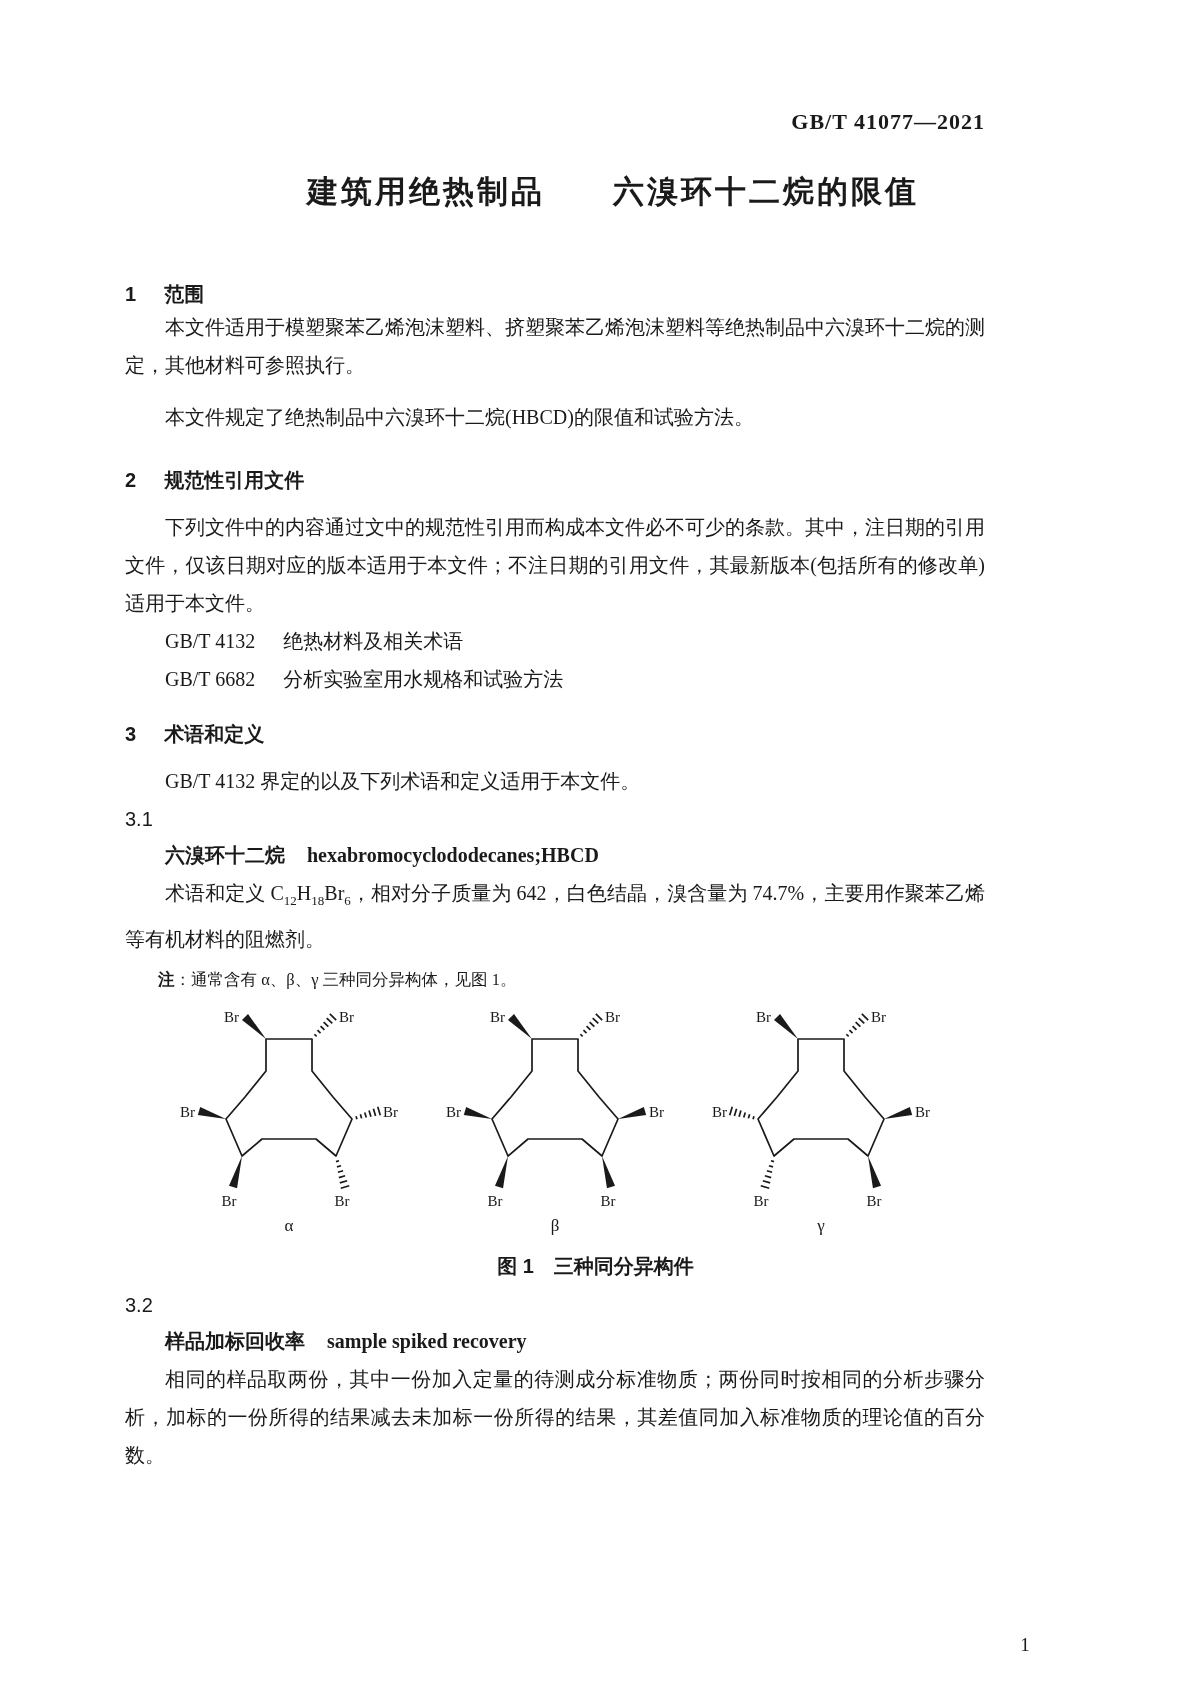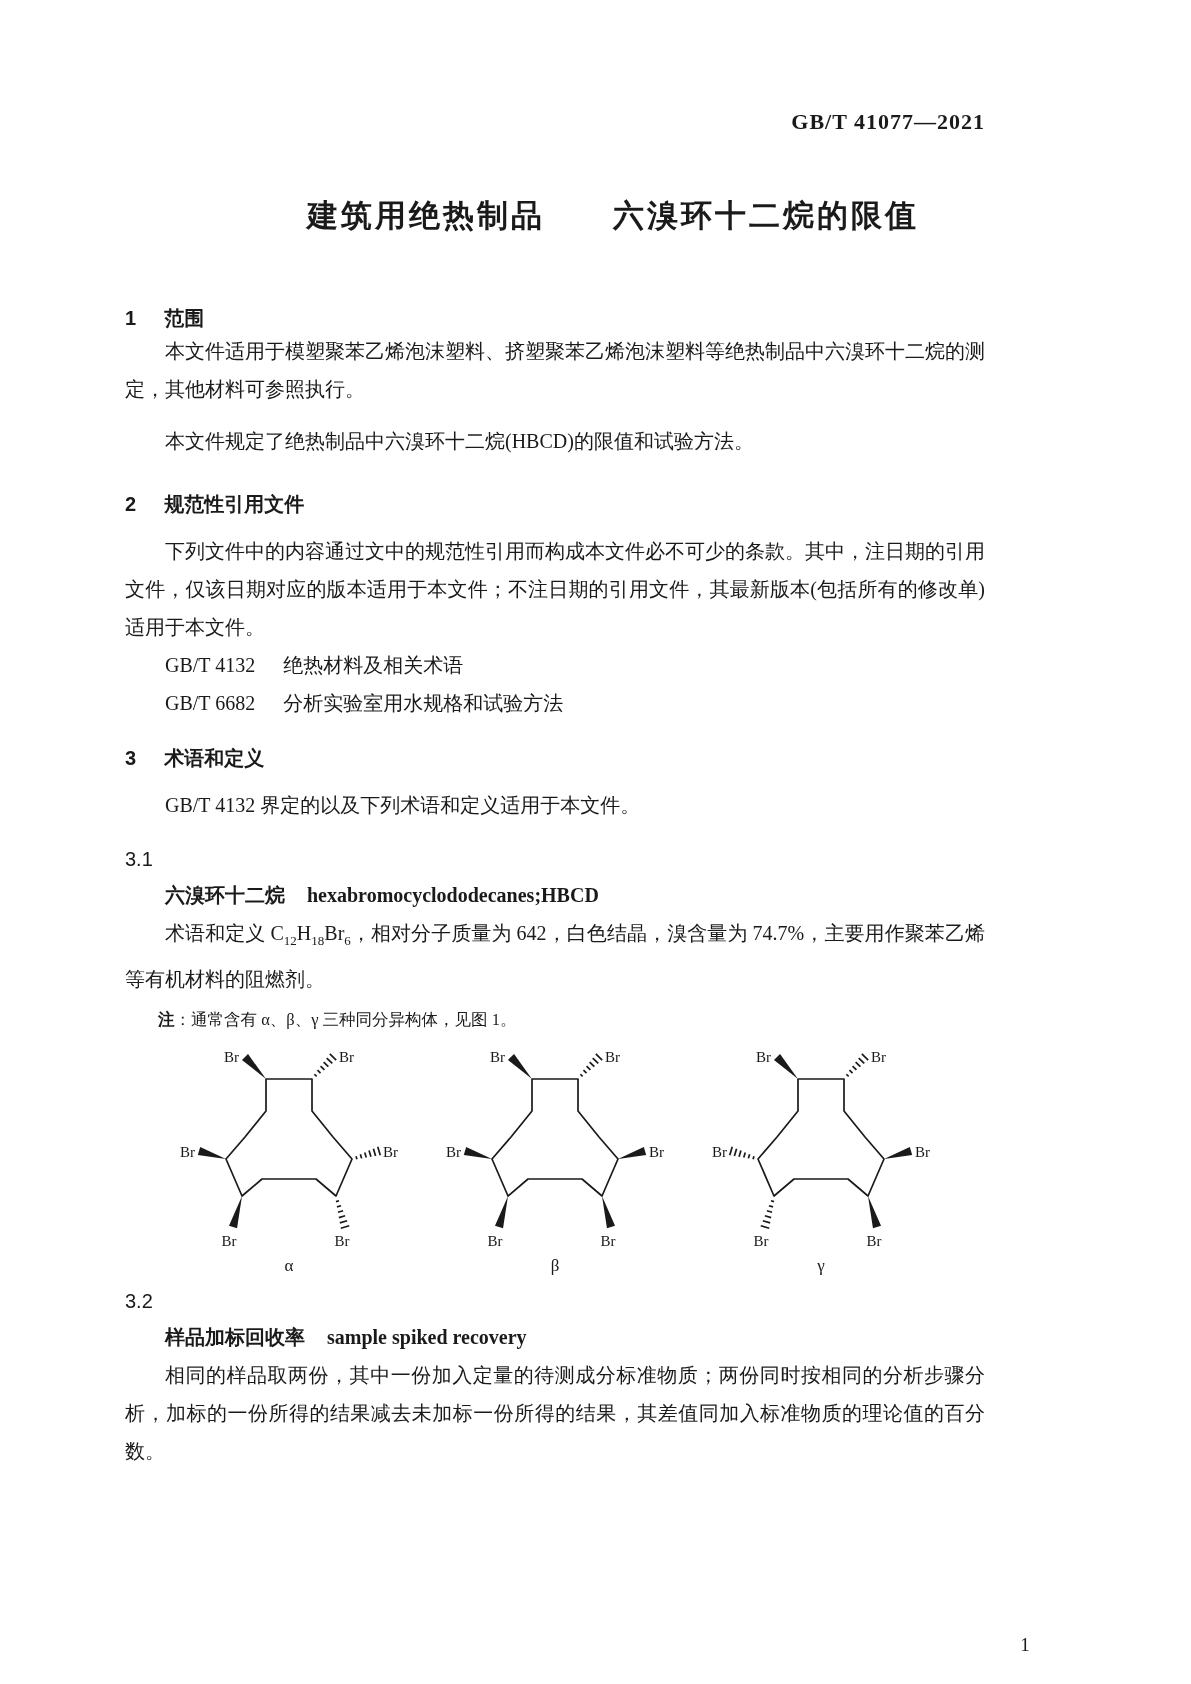--- a/index.html
+++ b/index.html
@@ -15,21 +15,21 @@
 
   .doc-code {
     margin-top:108px;
     text-align:right;
     font-size:22px; font-weight:bold;
     letter-spacing:1px;
     line-height:28px;
     font-family:"Liberation Serif","DejaVu Serif",serif;
   }
   .doc-title {
-    margin-top:56px; margin-left:-125px;
+    margin-top:32px; margin-left:-125px;
     width:1191px;
     text-align:center;
     font-size:31px; font-weight:bold;
     letter-spacing:3px;
     line-height:48px;
     font-family:"Liberation Sans","DejaVu Sans",sans-serif;
     padding-left:35px;
   }
 
   h2.sec {
@@ -49,21 +49,21 @@
   }
   p.first-p { margin-top:14px; }
 
   .ref-line {
     font-size:20px; line-height:38px;
     padding-left:2em;
   }
   .ref-line .ref-title { margin-left:1.4em; }
 
   .sub-num {
-    margin-top:20px;
+    margin-top:4px;
     font-size:20px; line-height:30px;
     font-family:"Liberation Sans","DejaVu Sans",sans-serif;
     font-weight:normal;
   }
   .term-line {
     margin-top:4px;
     font-size:20px; line-height:34px;
     padding-left:2em;
     font-weight:bold;
   }
@@ -236,20 +236,23 @@
             <line x1="69.18132720255556" y1="181.9021057469785" x2="61.81867279744444" y2="179.7645609196882" stroke="#1a1a1a" stroke-width="1.7"></line>
             <line x1="68.22552339771595" y1="187.2267648574014" x2="59.774476602284054" y2="184.7732351425986" stroke="#1a1a1a" stroke-width="1.7"></line>
             <text x="60" y="205" text-anchor="middle" font-size="15" fill="#1a1a1a" font-family="&quot;Liberation Serif&quot;,&quot;DejaVu Serif&quot;,serif">Br</text>
             <polygon points="167,155 171.9665458476348,187.1710028184286 180.0334541523652,184.8289971815714" fill="#1a1a1a"></polygon>
             <text x="173" y="205" text-anchor="middle" font-size="15" fill="#1a1a1a" font-family="&quot;Liberation Serif&quot;,&quot;DejaVu Serif&quot;,serif">Br</text>
           </svg>
         <span class="greek">γ</span>
       </div>
     </div>
 
+    <div class="fig-caption">
+      <span class="cap-label">图 1</span><span>三种同分异构件</span>
+    </div>
 
     <div class="sub-num mt-32">3.2</div>
     <div class="term-line">
       <span class="term-zh">样品加标回收率</span><span class="term-en">sample spiked recovery</span>
     </div>
     <p class="body-p" style="margin-top:2px;">相同的样品取两份，其中一份加入定量的待测成分标准物质；两份同时按相同的分析步骤分析，加标的一份所得的结果减去未加标一份所得的结果，其差值同加入标准物质的理论值的百分数。</p>
 
   </div>
 
   <div class="page-number">1</div>

